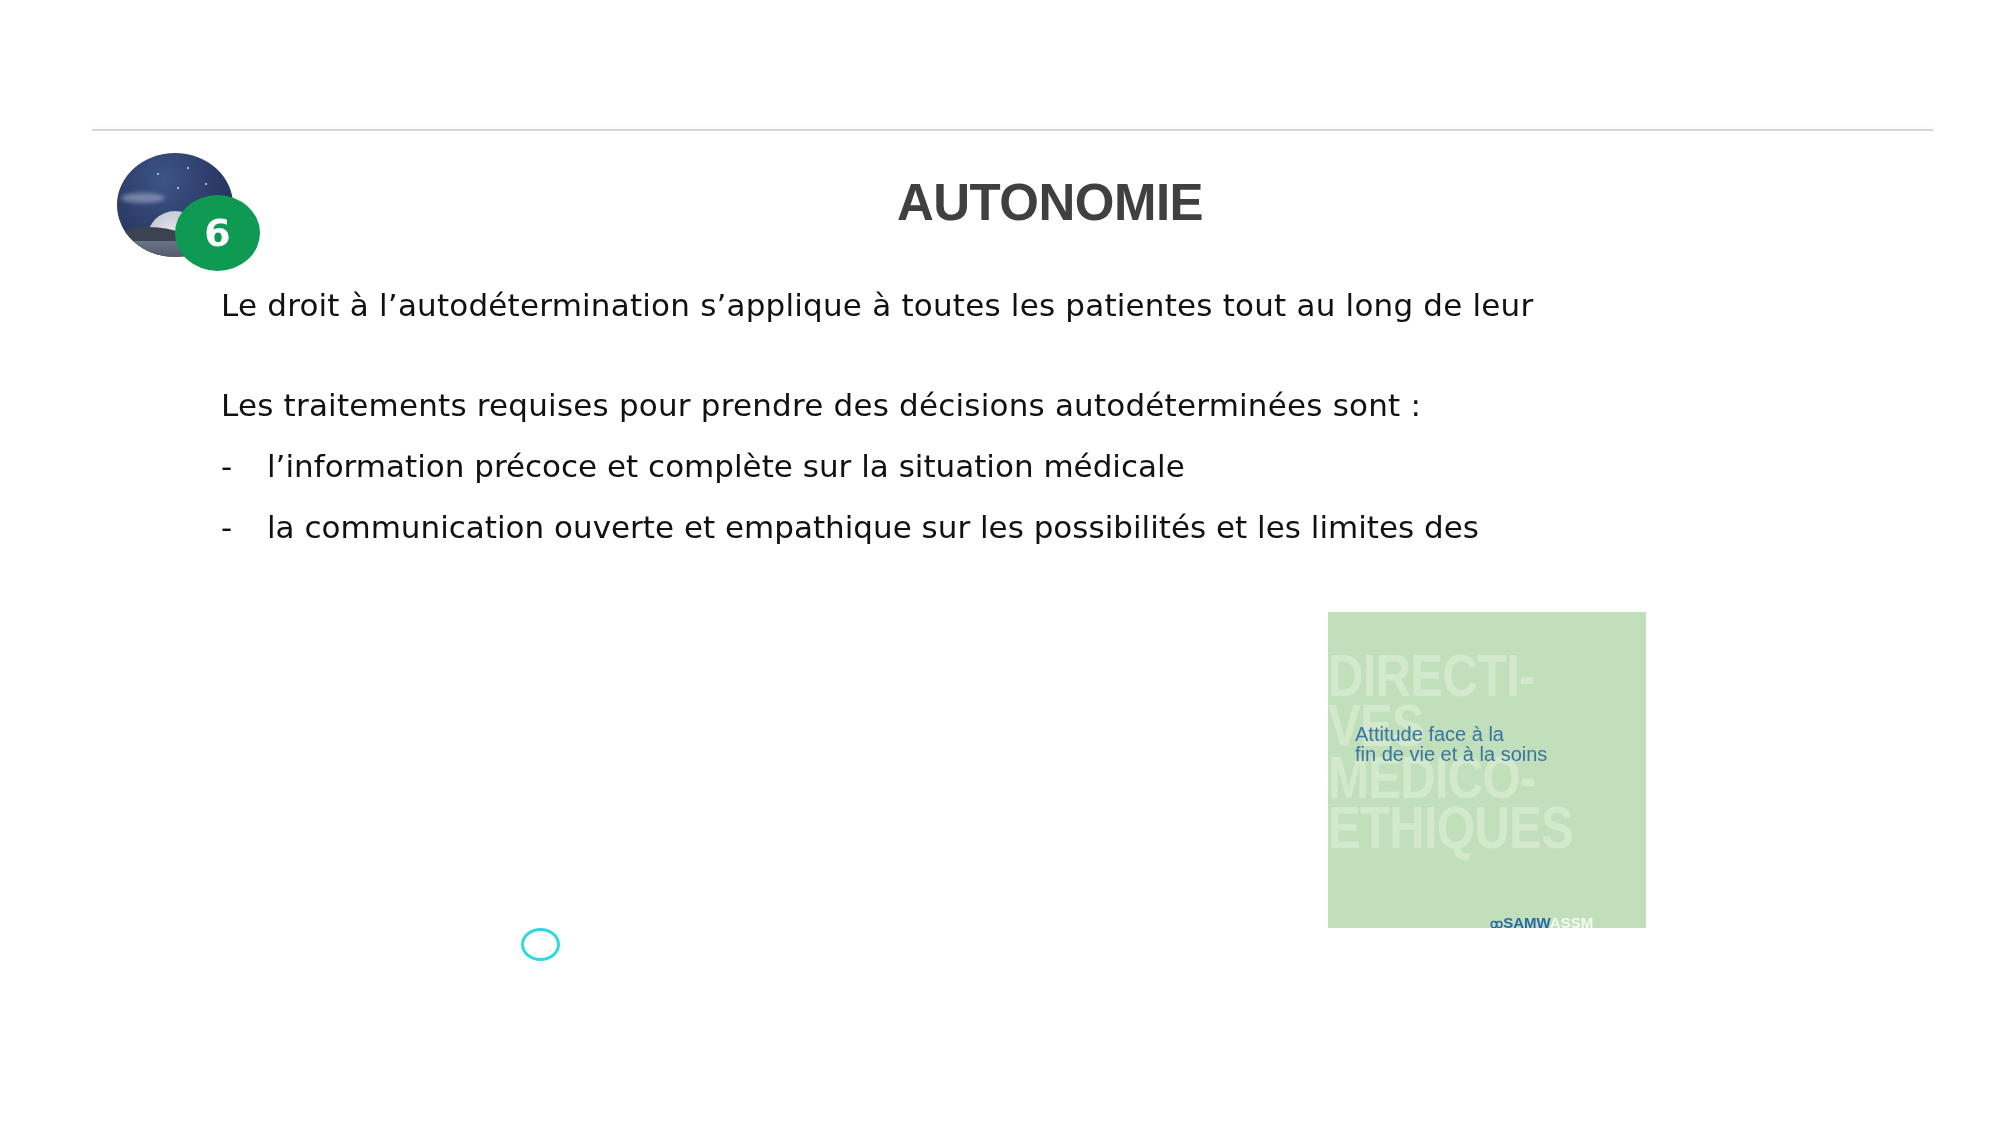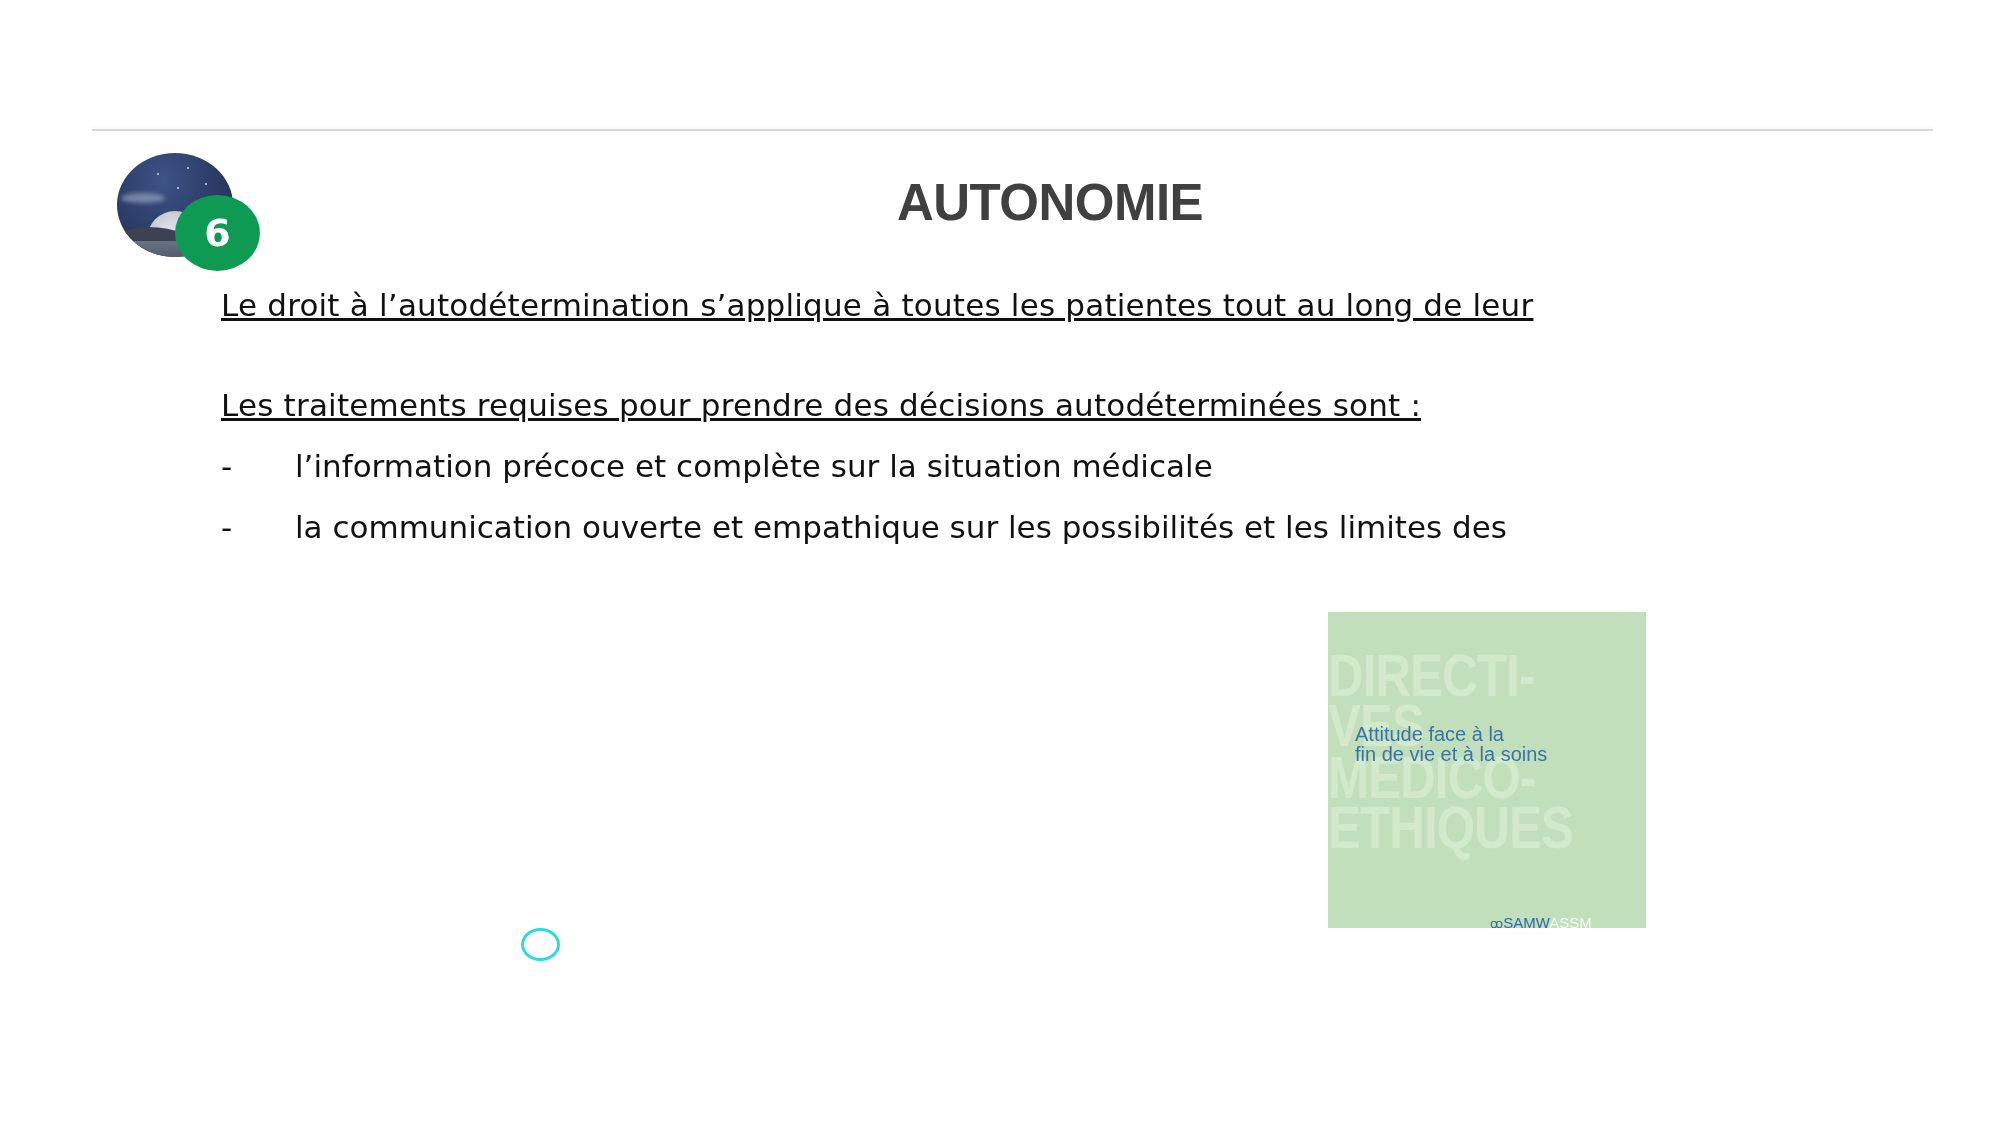--- a/index.html
+++ b/index.html
@@ -113,21 +113,20 @@
     }
     .body-text {
       position: absolute;
       left: 221px;
       font-family: "DejaVu Sans", sans-serif;
       font-size: 31px;
       color: #111111;
       line-height: 39px;
       letter-spacing: 0.2px;
       white-space: nowrap;
-      text-decoration: underline;
     }
     .para1 { top: 286px; }
     .para2 { top: 386px; }
     .bullet {
       position: absolute;
       left: 221px;
       font-family: "DejaVu Sans", sans-serif;
       font-size: 31px;
       color: #111111;
       line-height: 40px;
@@ -135,21 +134,20 @@
     }
     .bullet .dash {
       position: absolute;
       left: 0;
       top: 0;
     }
     .bullet .bullet-text {
       position: absolute;
       left: 46px;
       top: 0;
-      margin-left: 28px;
     }
     .bullet1 { top: 446px; }
     .bullet2 { top: 507px; }
     .bullet .line {
       display: block;
     }
     .cover {
       position: absolute;
       left: 1328px;
       top: 612px;
@@ -183,21 +181,21 @@
       font-size: 20px;
       line-height: 20px;
       color: #3a74a4;
       white-space: nowrap;
     }
     .cover .logo {
       position: absolute;
       left: 162px;
       top: 303px;
       font-family: "Liberation Sans", sans-serif;
-      font-weight: normal;
+      font-weight: bold;
       font-size: 15px;
       line-height: 16px;
       white-space: nowrap;
     }
     .cover .logo .mark {
       color: #2c68a8;
       font-size: 13px;
     }
     .cover .logo .samw { color: #2c68a8; }
     .cover .logo .assm { color: #f4faf2; }

